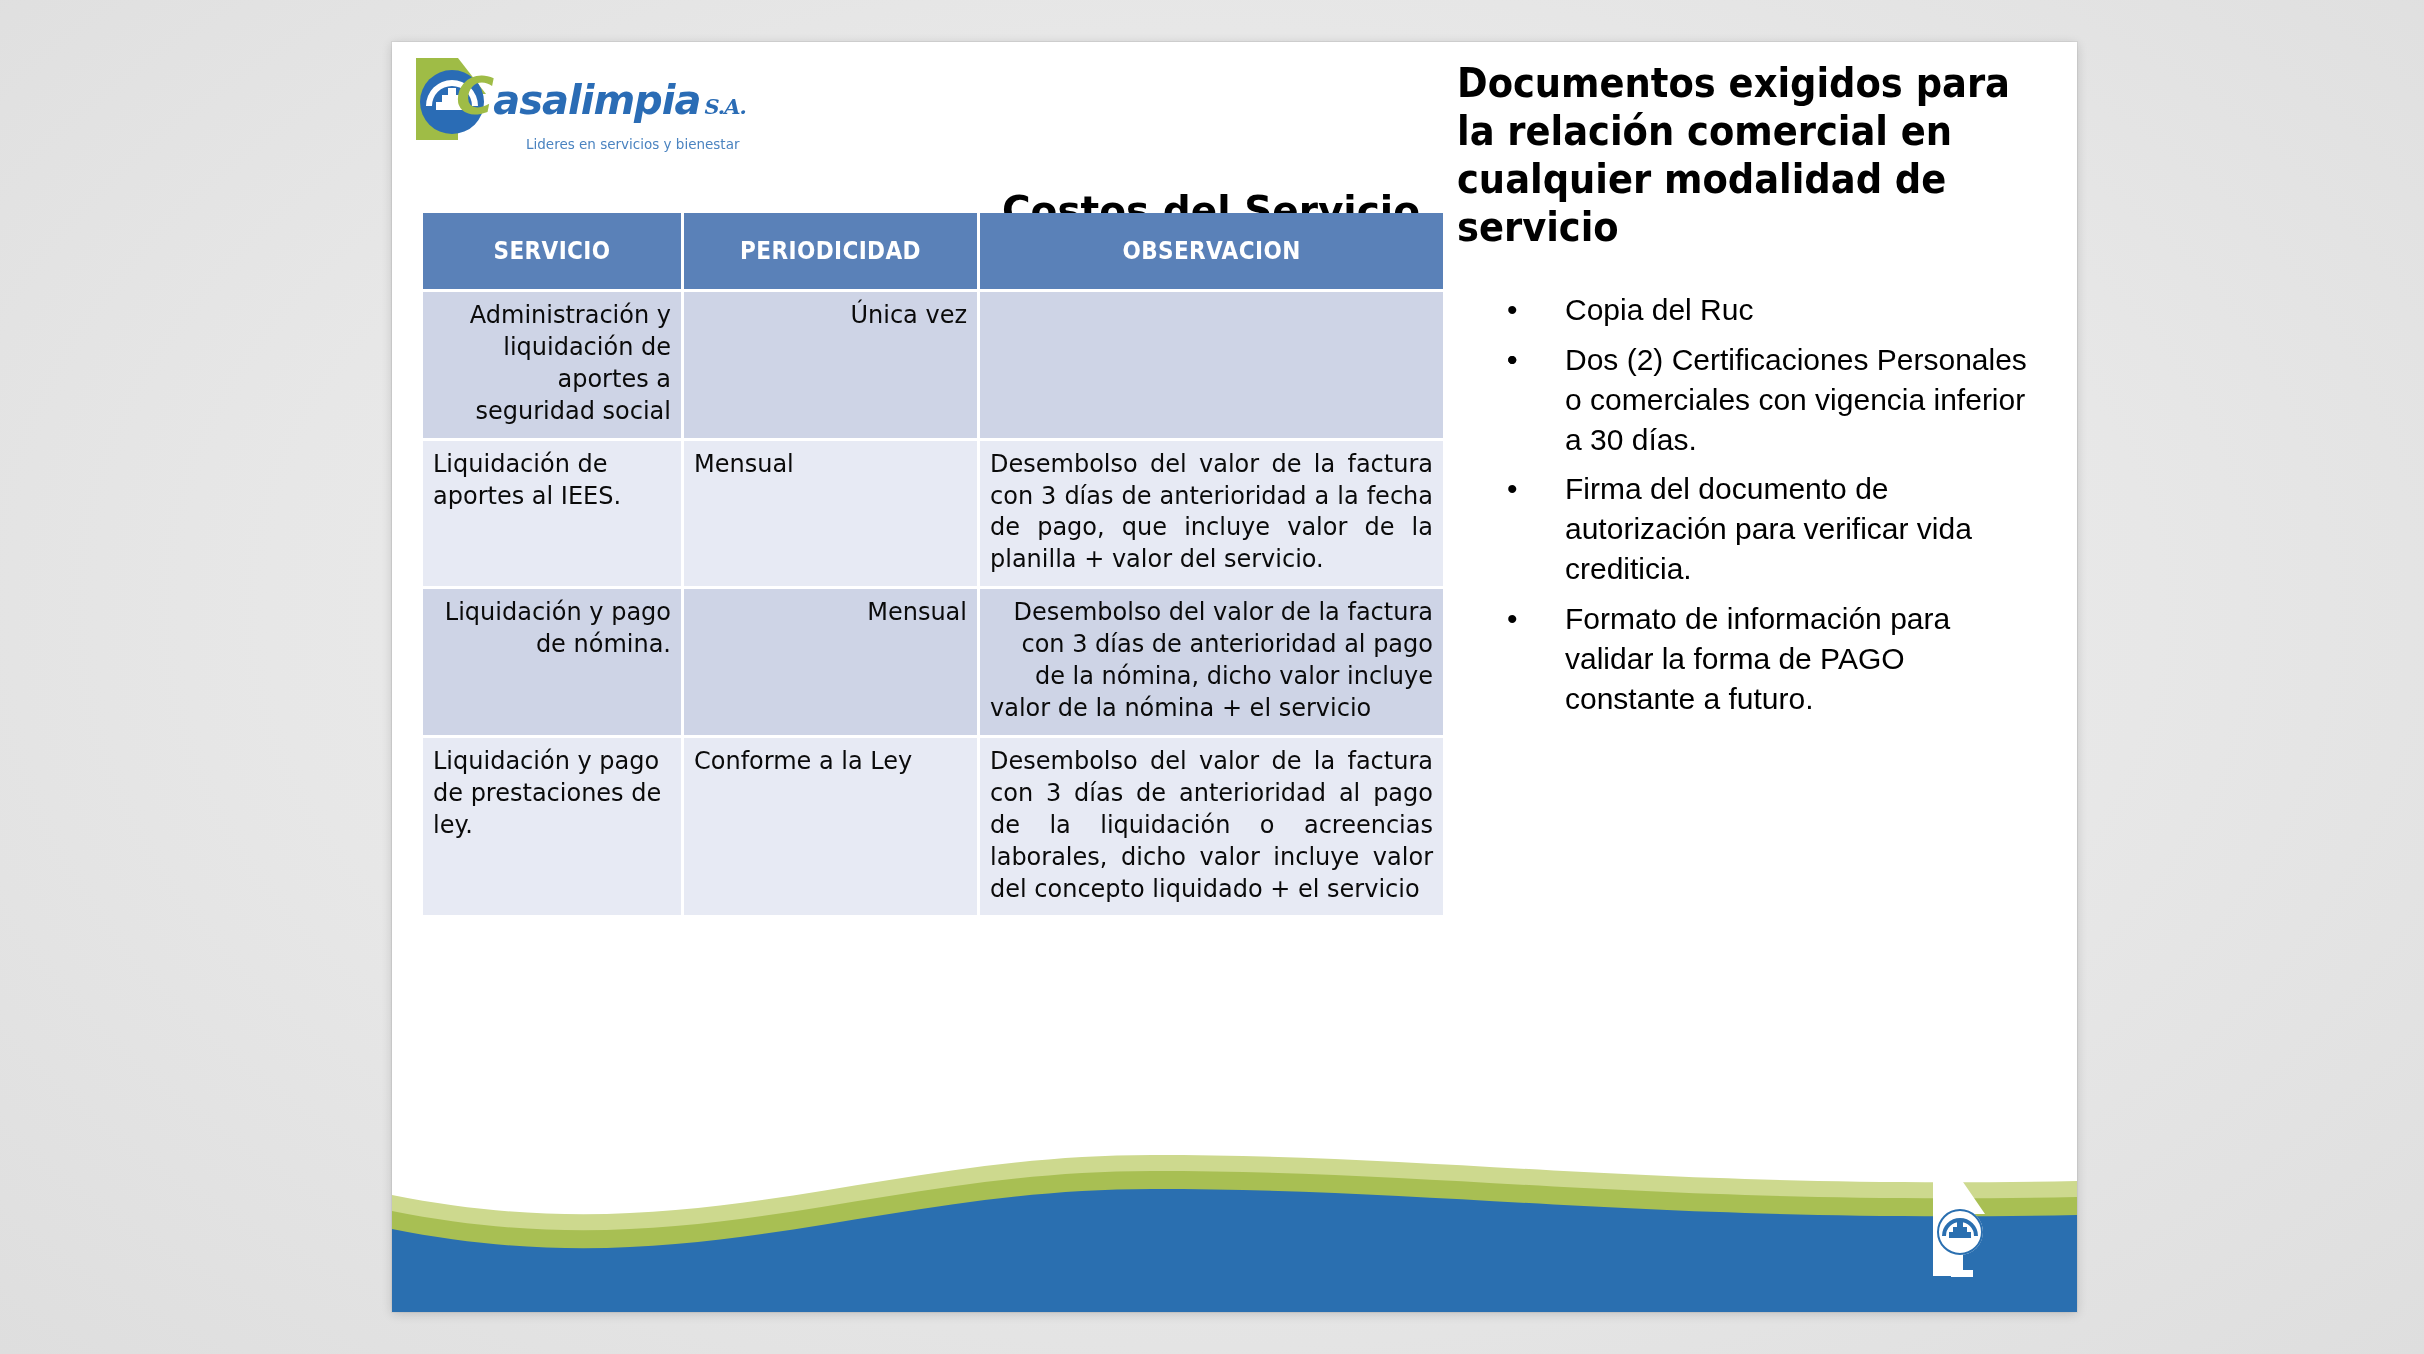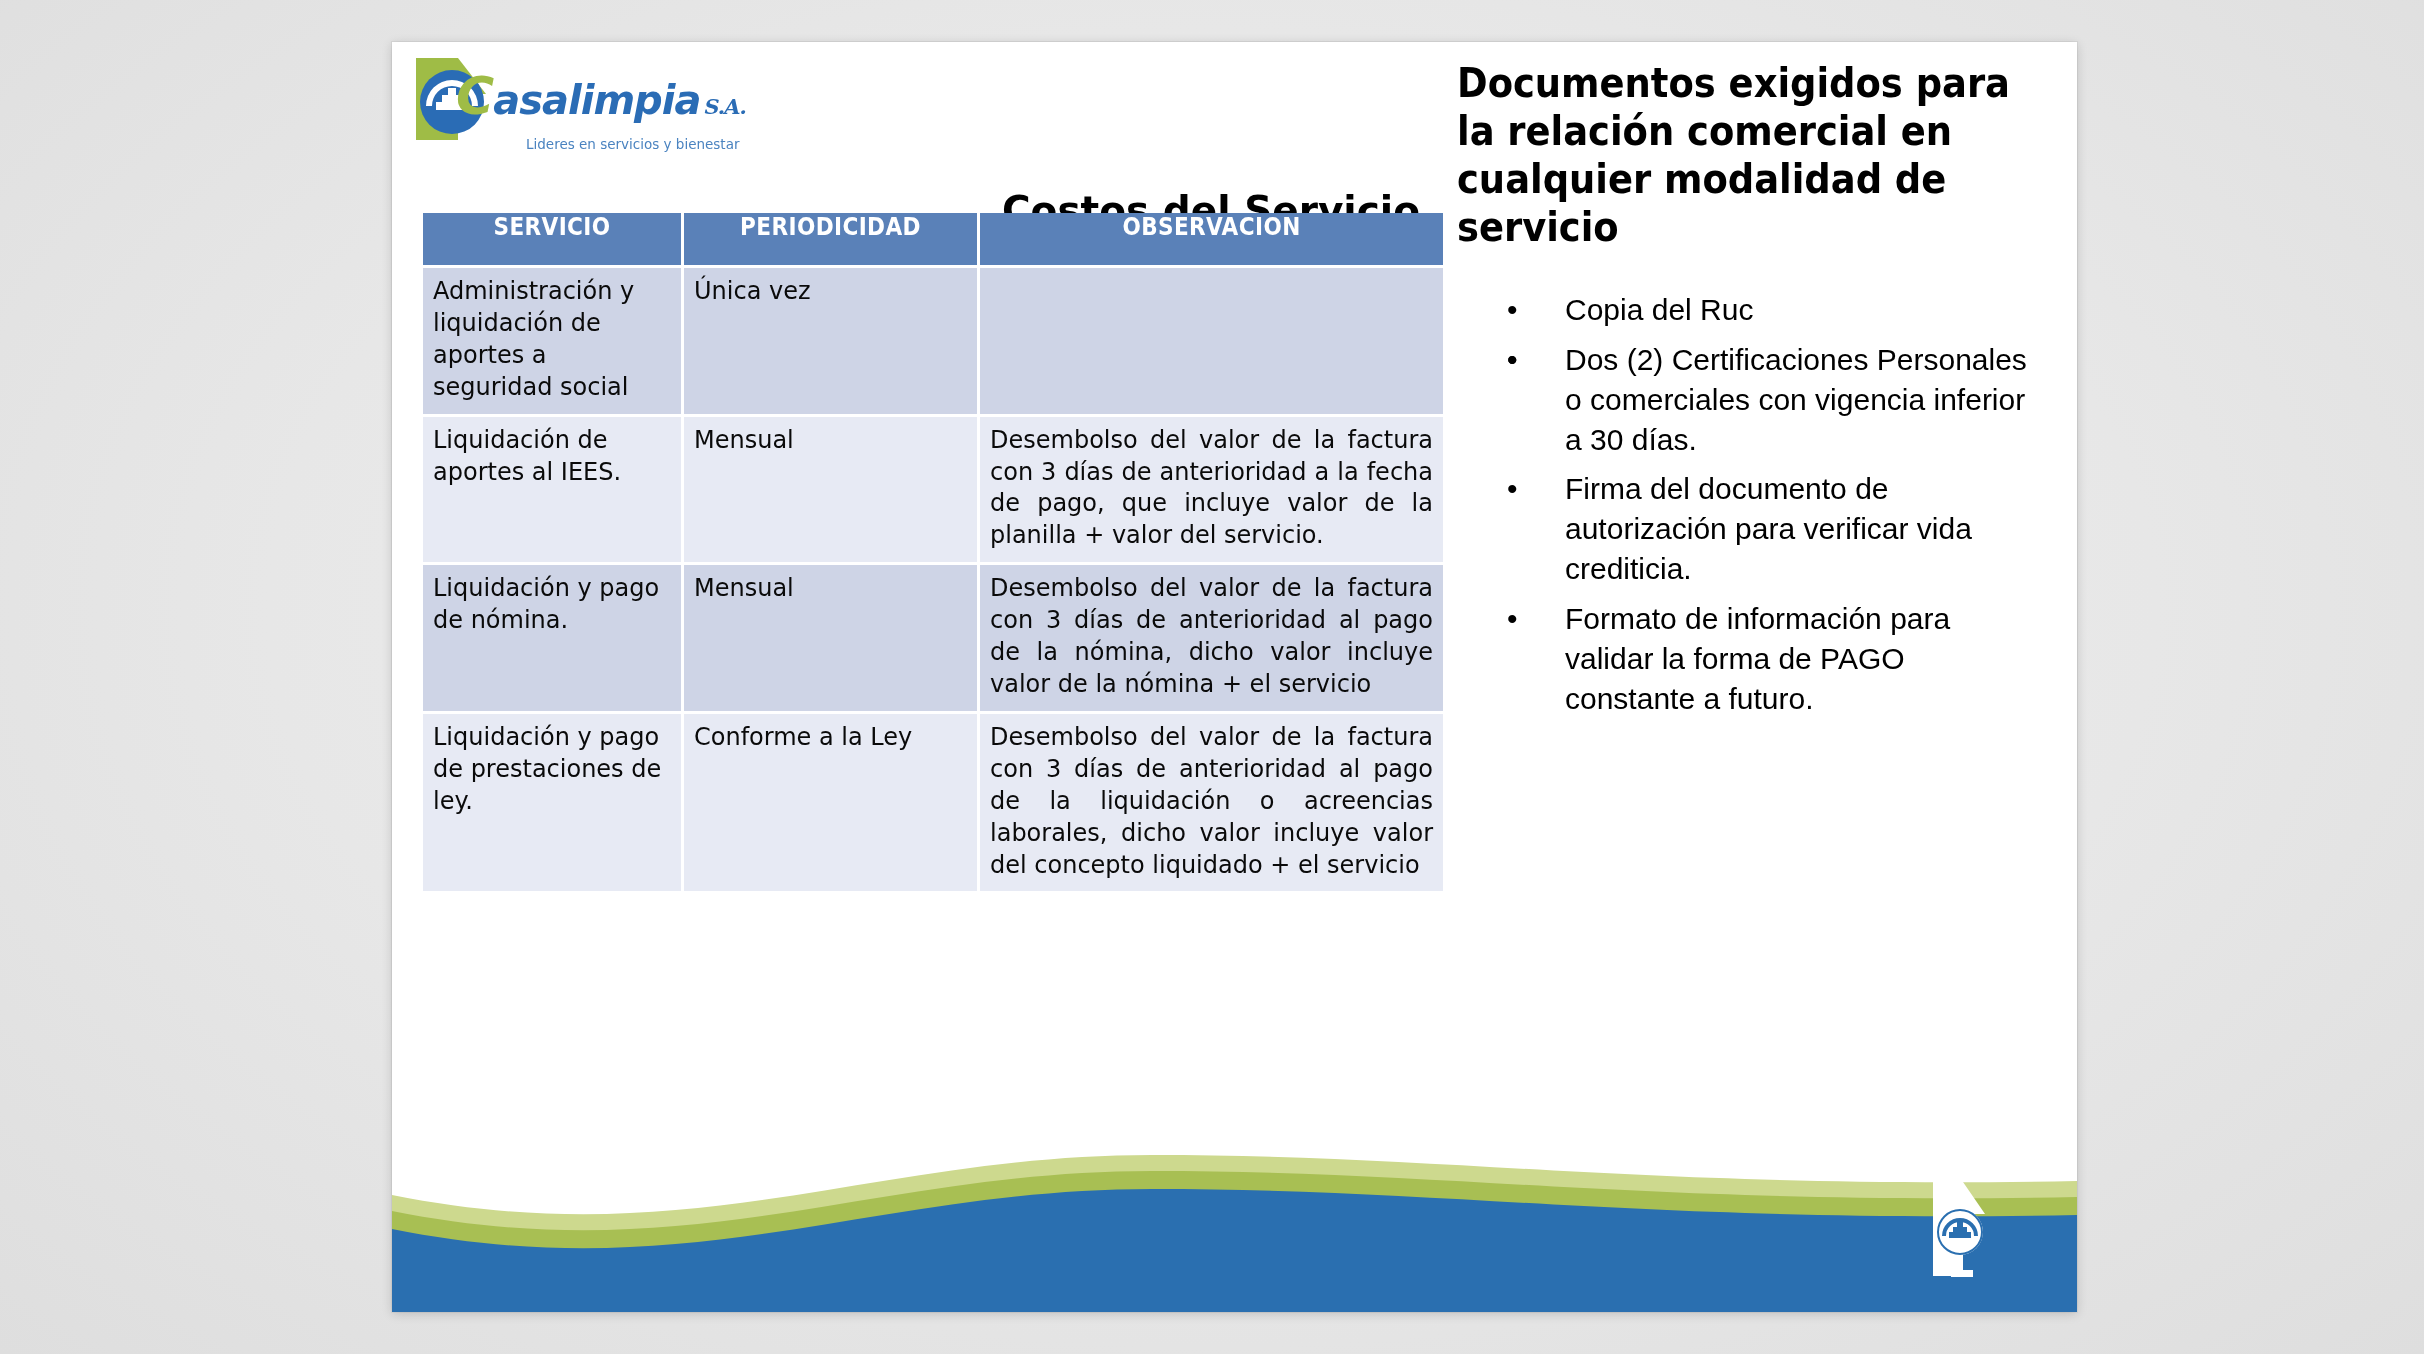--- a/index.html
+++ b/index.html
@@ -105,33 +105,33 @@
     table-layout: fixed;
   }
   table.costs th {
     background: #5a81b8;
     color: #ffffff;
     font-family: "DejaVu Sans Condensed", "DejaVu Sans", sans-serif;
     font-size: 24px;
     font-weight: bold;
     text-align: center;
     vertical-align: top;
-    padding: 0 4px 0 4px;
+    padding: 24px 4px 0 4px;
     height: 52px;
     letter-spacing: 0.4px;
   }
   table.costs td {
     font-family: "DejaVu Sans", sans-serif;
     font-size: 24px;
     color: #0a0a0a;
     vertical-align: top;
     padding: 8px 10px 10px 10px;
     line-height: 1.33;
   }
-  tr.rdark td { background: #ced4e6; }
+  tr.rdark td { background: #ced4e6; text-align: right; }
   tr.rlight td { background: #e7eaf4; }
   td.justify { text-align: justify; text-align-last: left; }
   .c1 { width: 250px; }
   .c2 { width: 285px; margin-left: 39px; }
   .c3 { width: 455px; }
 
   
   .right-pane {
     position: absolute;
     left: 1055px;

